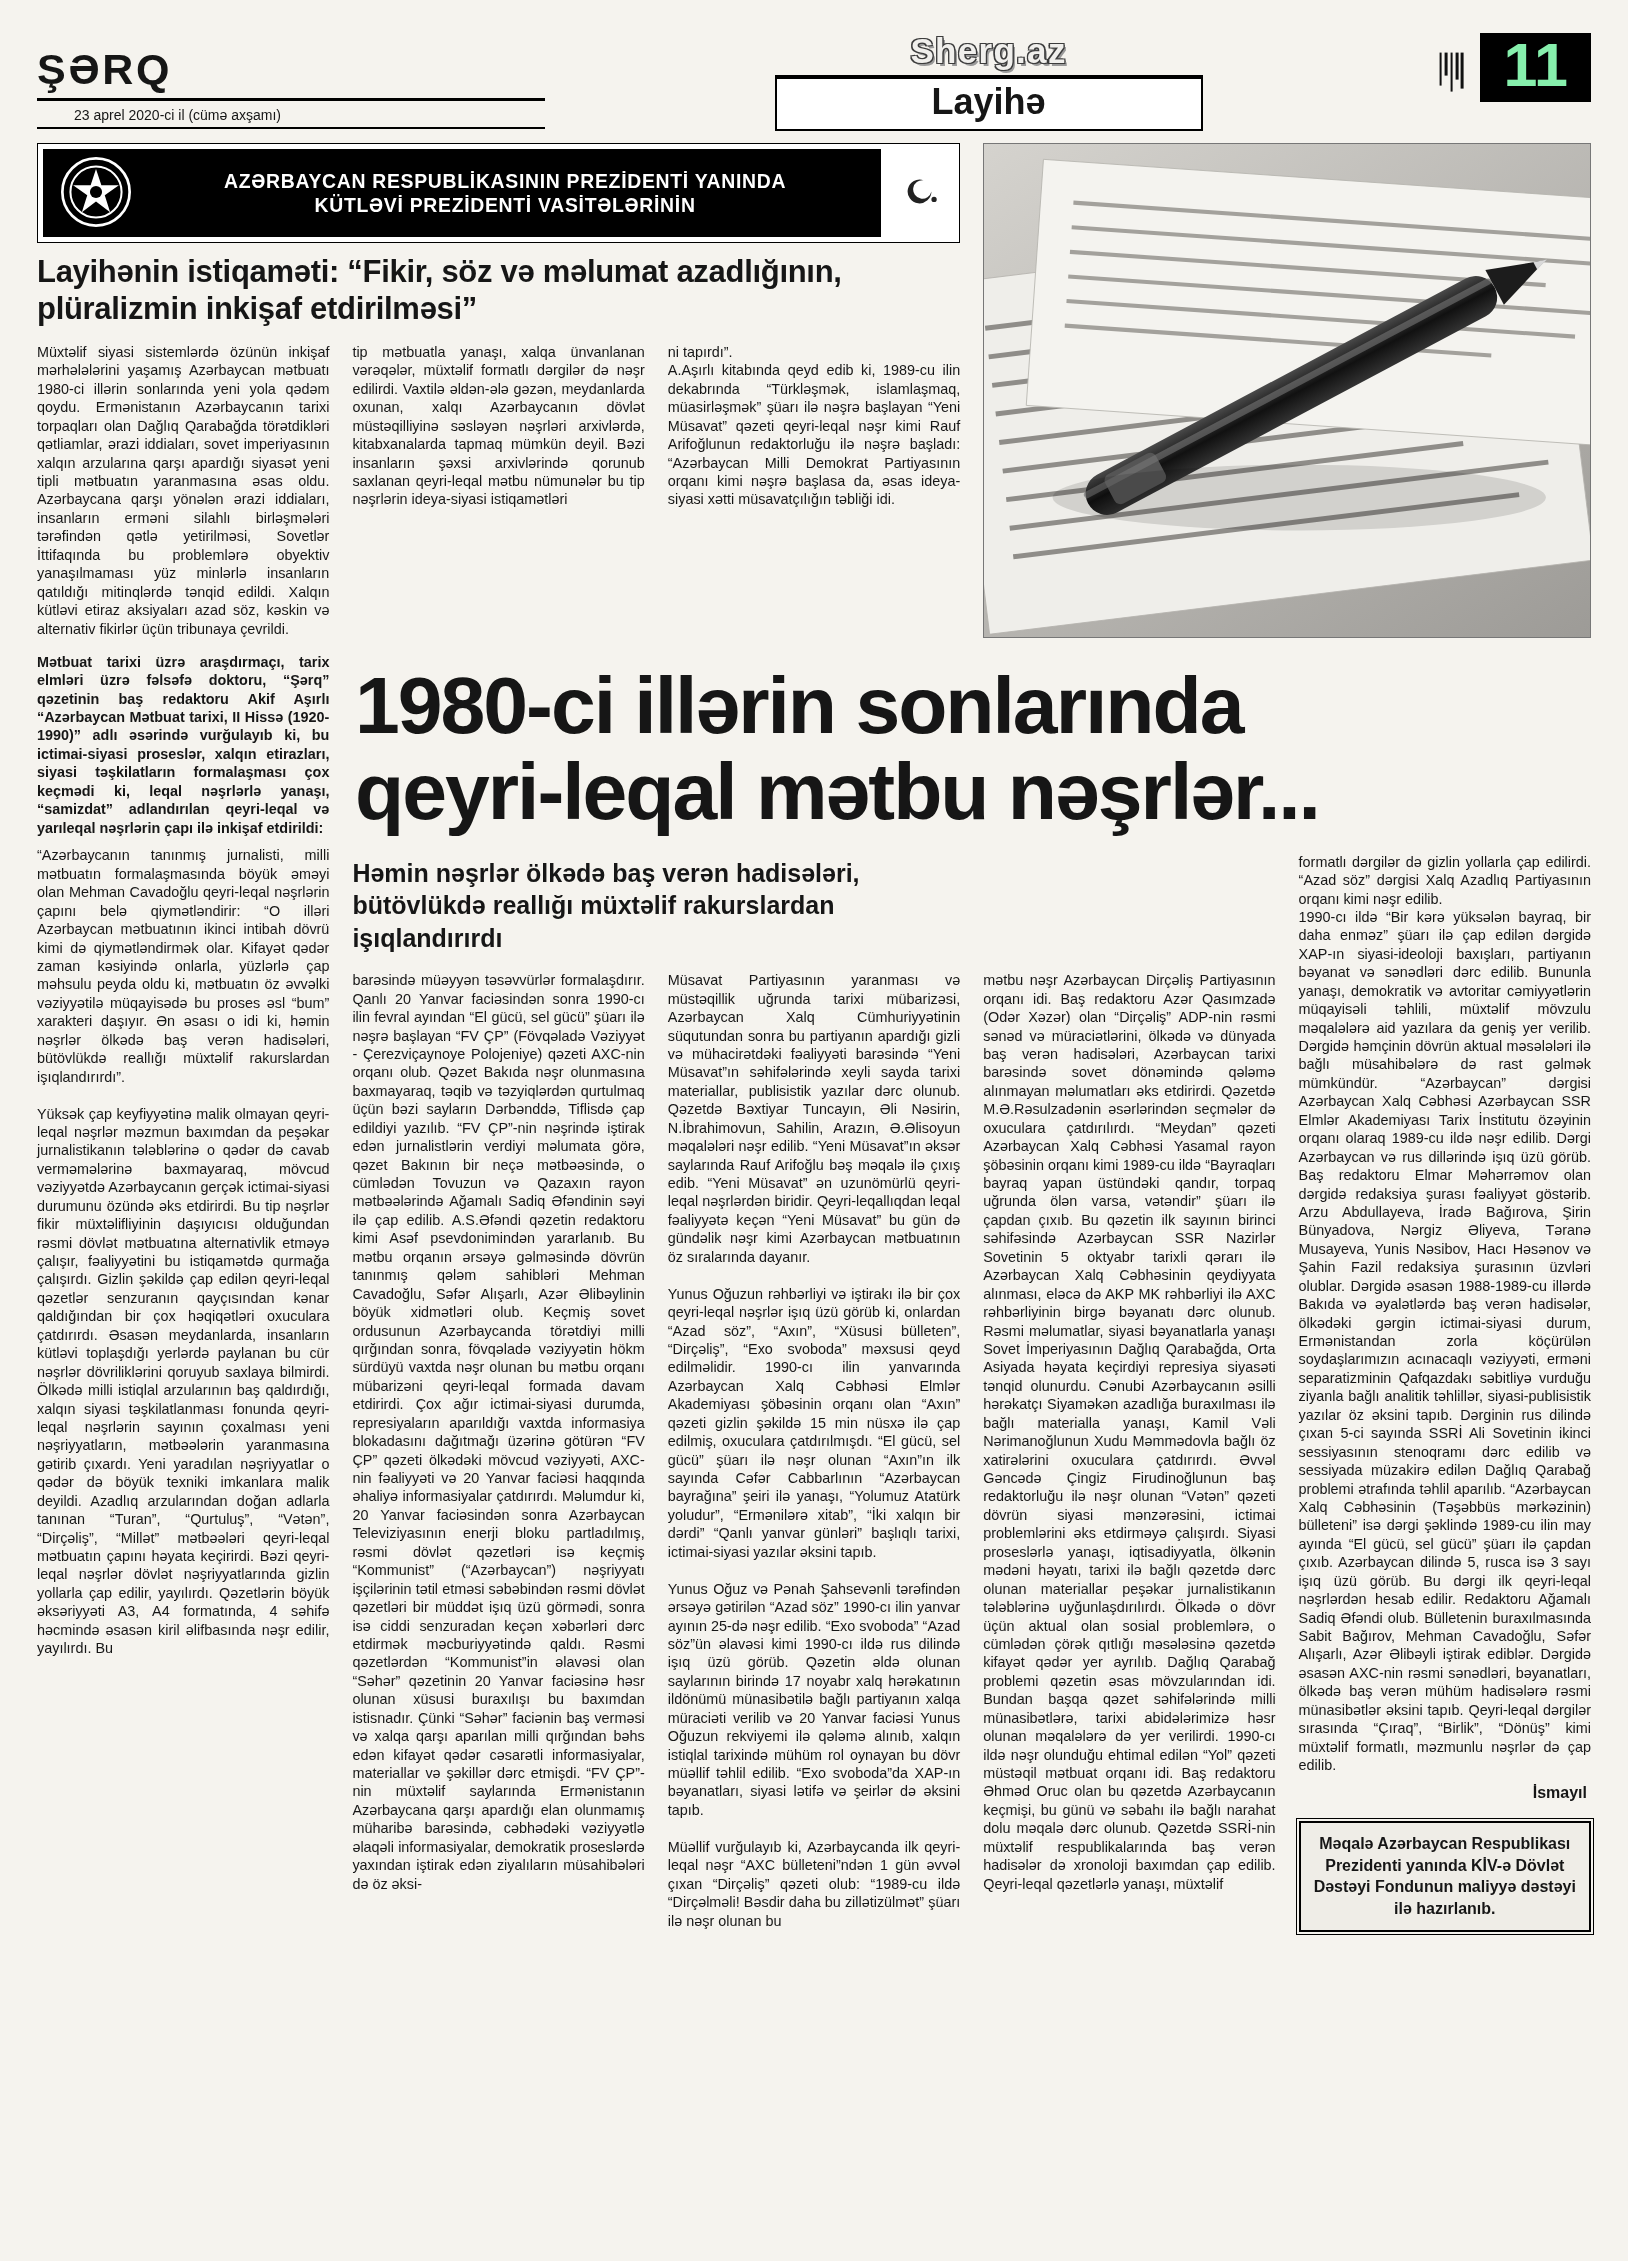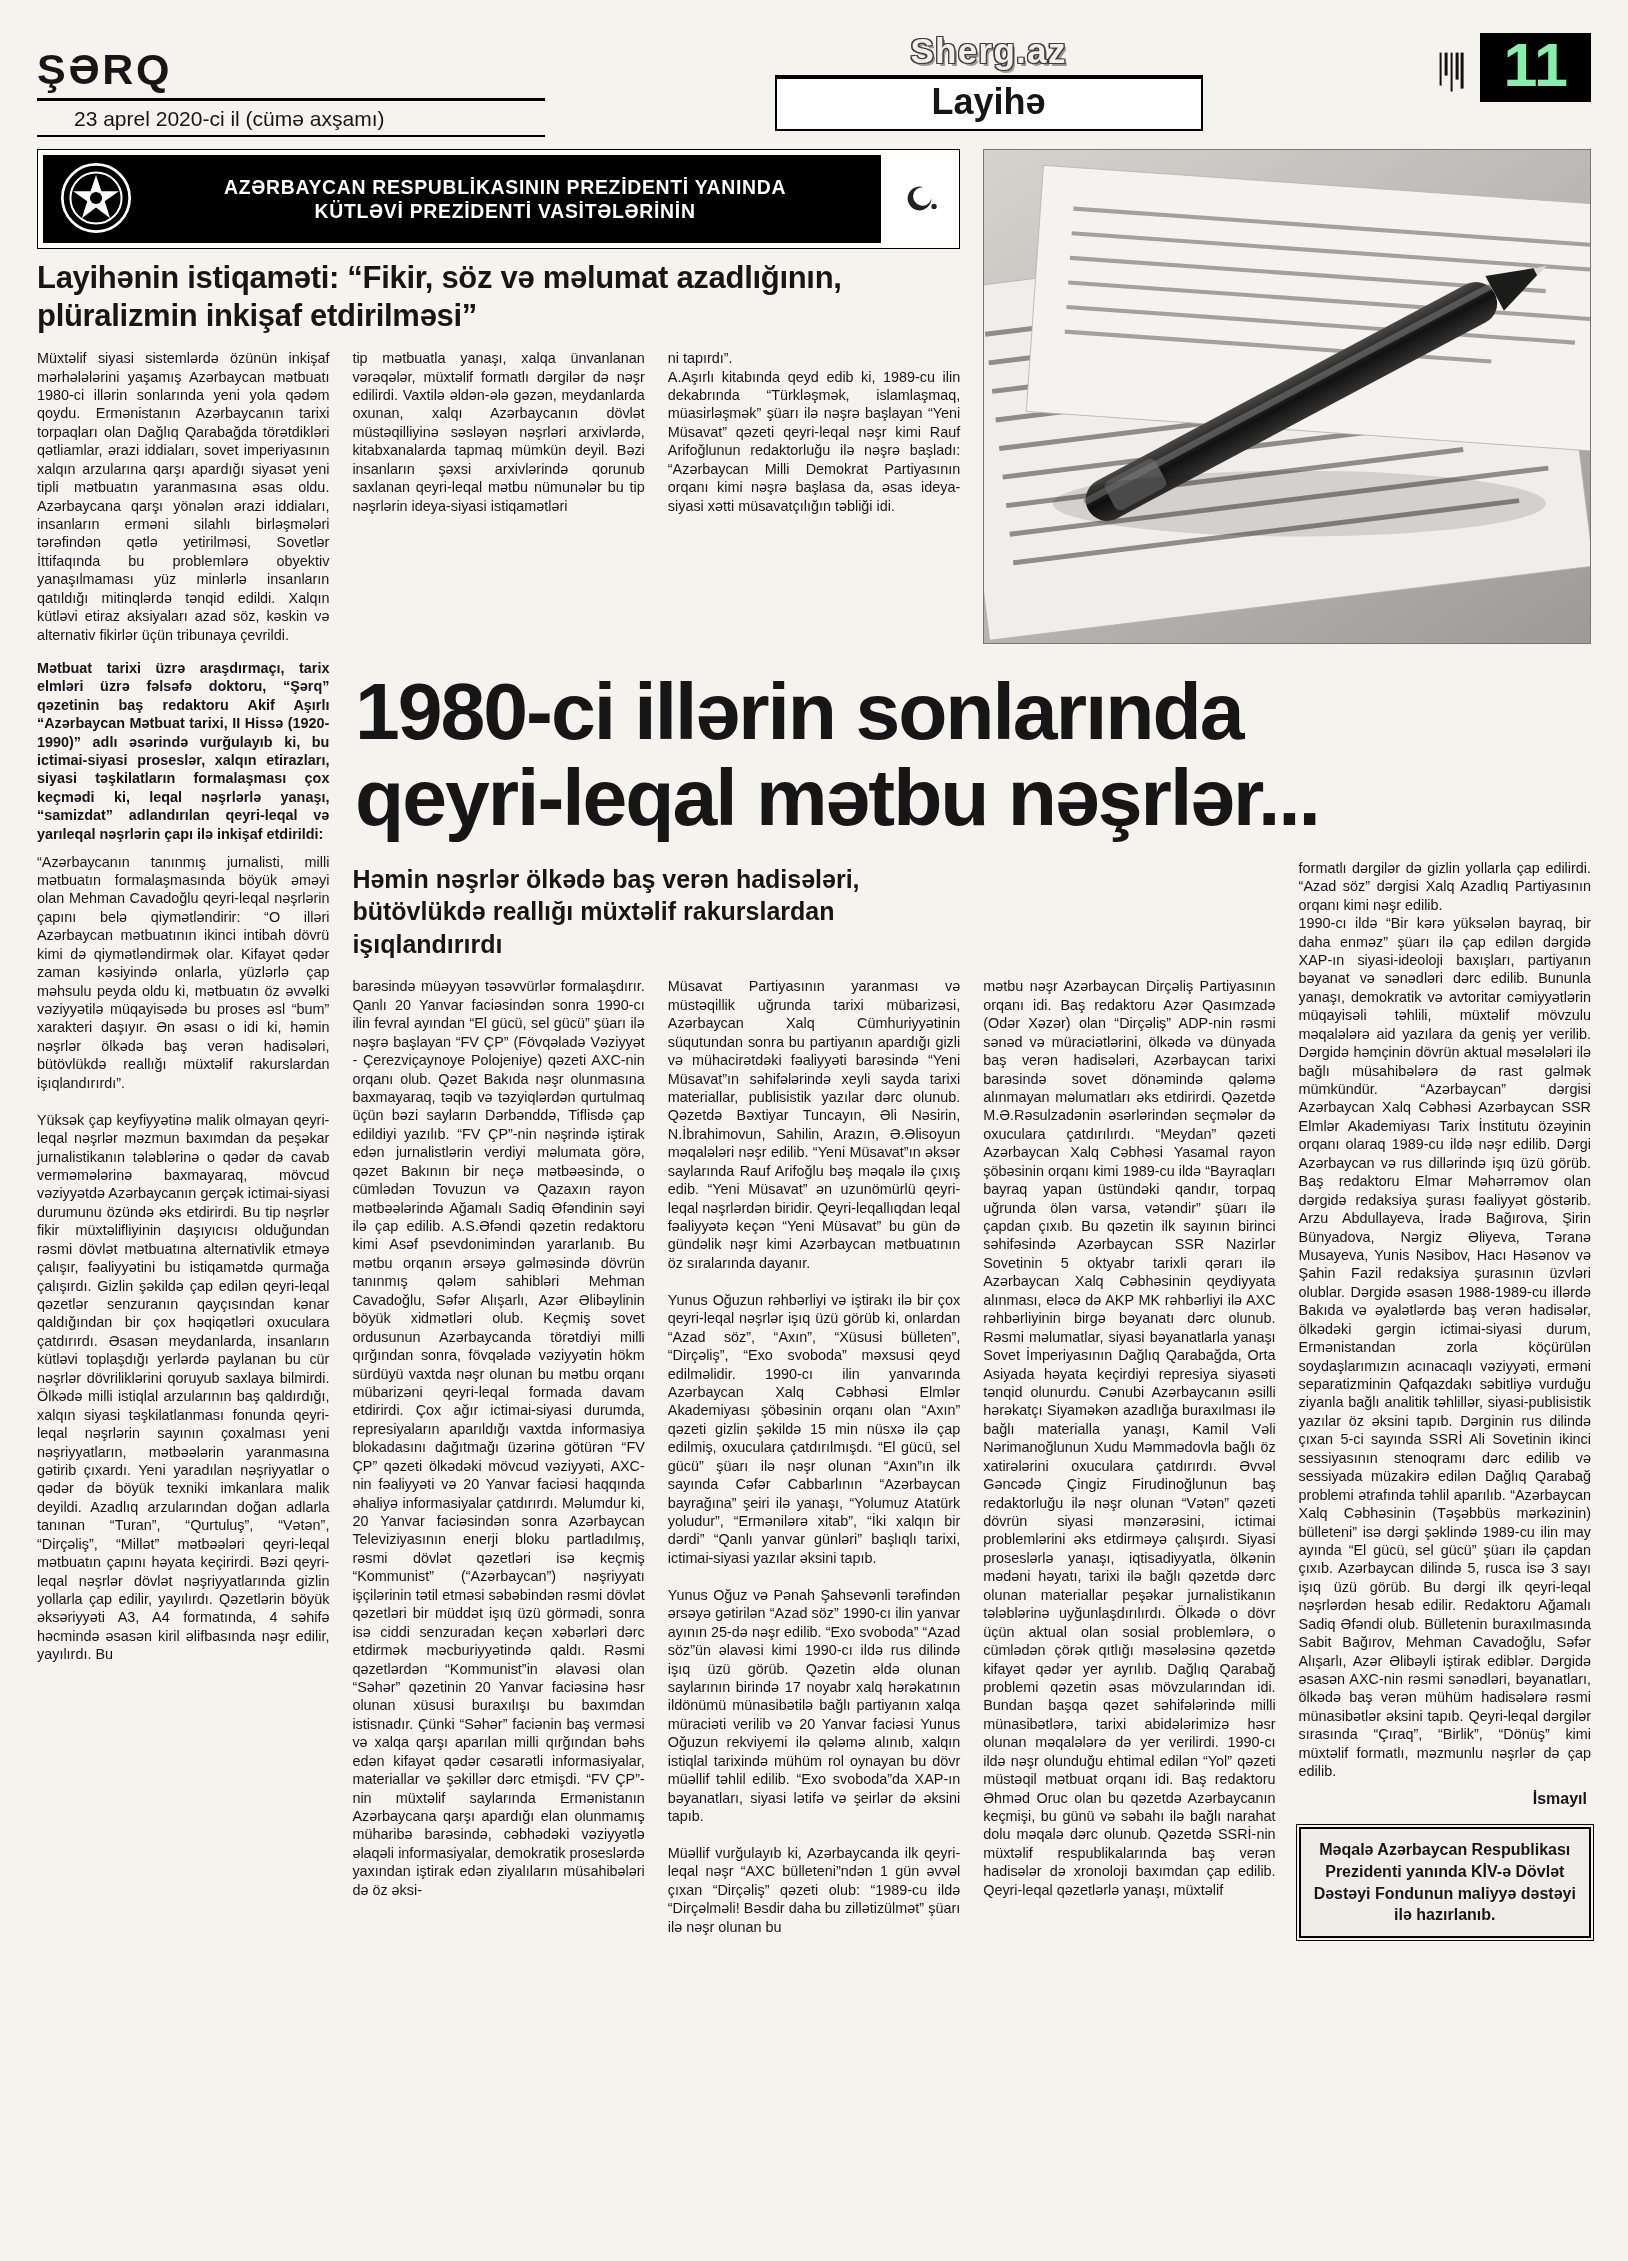--- a/index.html
+++ b/index.html
@@ -9,21 +9,21 @@
     background:#f5f3ee; color:#161616;
     padding:28px 37px 40px 37px;
     position:relative;
   }
 
   
   .masthead { display:flex; align-items:flex-start; justify-content:space-between; margin-bottom:12px; }
   .mast-left { width:508px; padding-top:17.4px; }
   .brand { font-size:43px; font-weight:900; letter-spacing:2.7px; }
   .mast-rule { border-top:3.3px solid #000; margin:4px 0 2.7px 0; }
-  .mast-date { font-size:21px; padding:2.7px 0 4px 37px; border-bottom:2px solid #000; }
+  .mast-date { font-size:14px; padding:2.7px 0 4px 37px; border-bottom:2px solid #000; }
   .mast-center { width:428px; text-align:center; padding-top:2.7px; }
   .site-name {
     font-size:35px; font-weight:900; color:#f0efec;
     text-shadow:-1.3px -1.3px 0 #3c3c3c, 1.3px -1.3px 0 #3c3c3c, -1.3px 1.3px 0 #3c3c3c, 1.3px 1.3px 0 #3c3c3c, 2.7px 2.7px 0 #9a9a9a;
     letter-spacing:1.3px;
   }
   .section-box {
     margin-top:4px; border:2px solid #000; border-top:4.7px solid #000;
     background:#fff; font-size:36px; font-weight:800; padding:2.7px 0 5.3px 0;
   }

